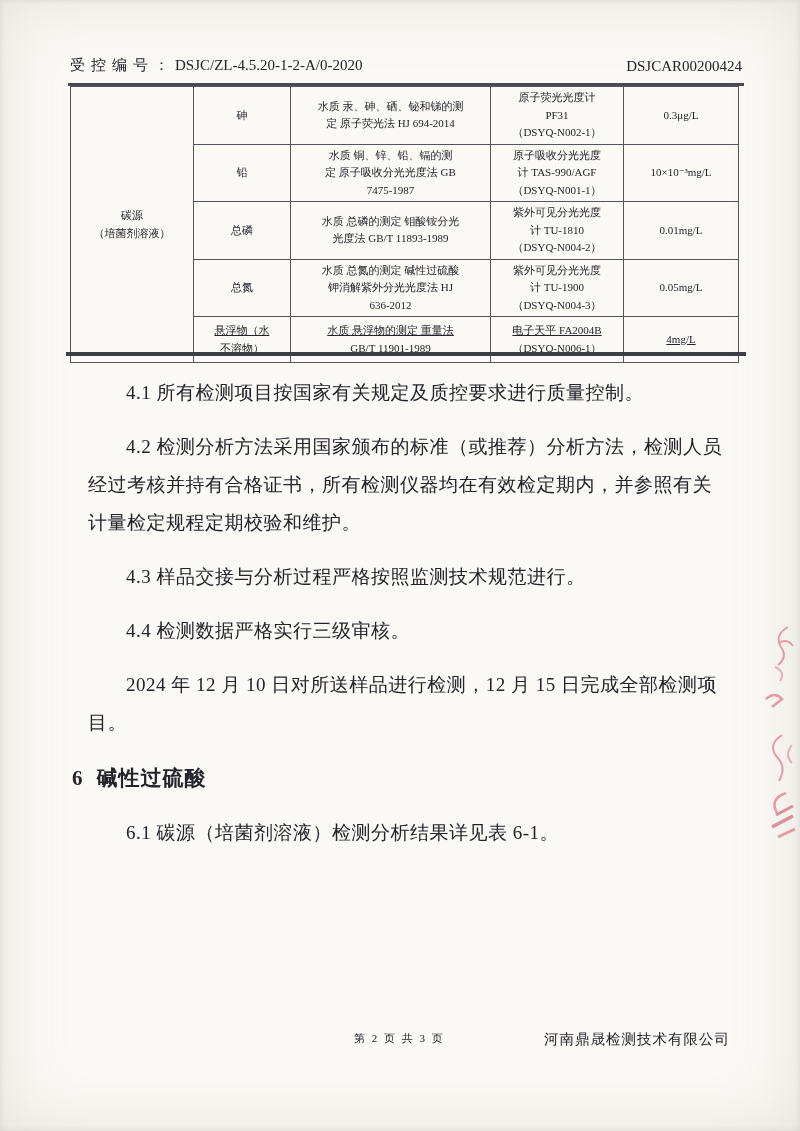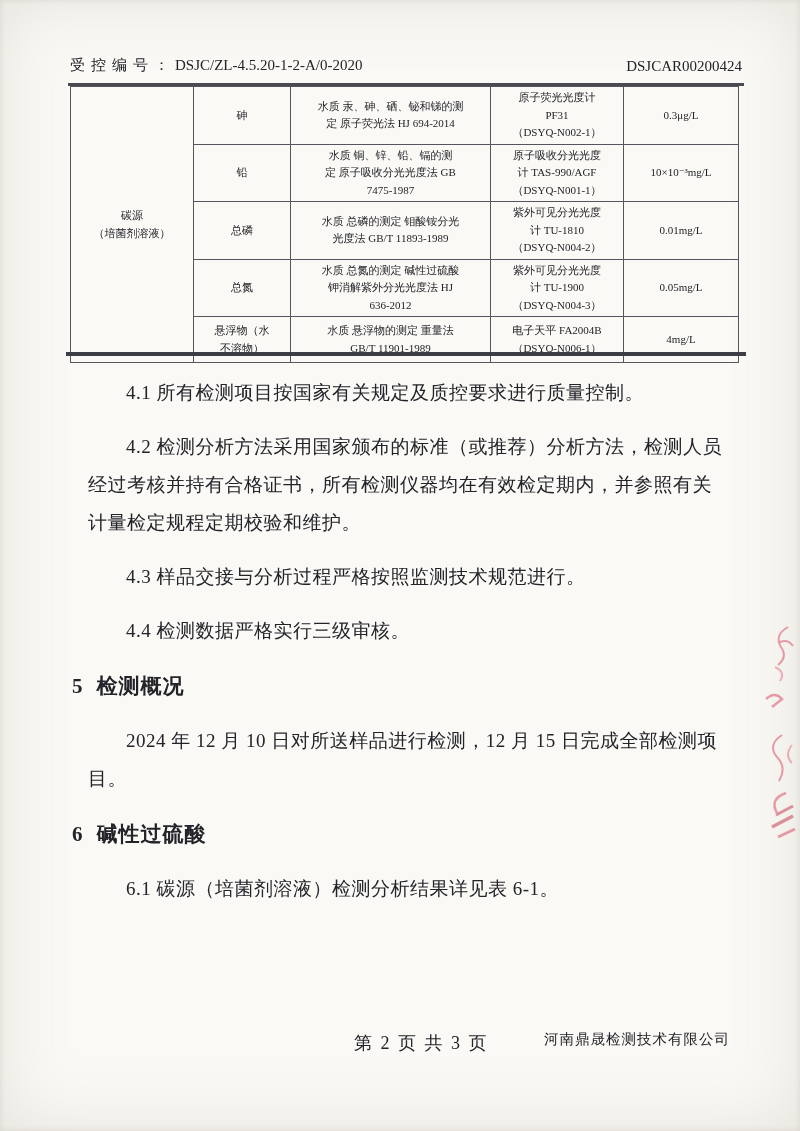--- a/index.html
+++ b/index.html
@@ -29,21 +29,21 @@
     position:absolute; top:86px; left:70px;
     border-collapse:collapse; table-layout:fixed;
   }
   table.methods td {
     border:1px solid #55555e;
     text-align:center; vertical-align:middle;
     font-size:11px; line-height:17.5px;
     padding:2px 4px;
     white-space:pre-line;
   }
-  tr.h56 { height:56px; } tr.h55 { height:55px; } tr.h46 { height:46px; }
+  tr.h56 { height:56px; } tr.h55 { height:55px; } tr.h46 { height:46px;text-decoration:underline; }
   td.cat { line-height:22px; }
   .table-bottom-rule {
     position:absolute; top:352px; left:66px; width:680px; height:4px;
     background:#3d3d46;
   }
   
   .doc-body {
     position:absolute; top:358px; left:72px; width:670px;
   }
   .sec-heading {
@@ -51,21 +51,21 @@
     letter-spacing:1px; white-space:nowrap;
   }
   .sec-heading .sec-num { margin-right:14px; letter-spacing:0; }
   .para {
     margin:16px; font-size:19px; line-height:38px;
     text-indent:2em; letter-spacing:0.5px;
   }
   
   .footer-page {
     position:absolute; top:1031px; left:354px;
-    font-size:18px; letter-spacing:2px;
+    font-size:11px; letter-spacing:2px;
   }
   .footer-company {
     position:absolute; top:1030px; right:70px;
     font-size:14.5px; letter-spacing:1px;
   }
   
   .seal-fragments { position:absolute; top:615px; right:0; width:52px; height:230px; opacity:.55; }
 </style>
 </head>
 <body>
@@ -139,23 +139,20 @@
 </tbody>
   </table>
 <div class="table-bottom-rule"></div>
 
 <div class="doc-body">
   <p class="para">4.1 所有检测项目按国家有关规定及质控要求进行质量控制。</p>
   <p class="para">4.2 检测分析方法采用国家颁布的标准（或推荐）分析方法，检测人员经过考核并持有合格证书，所有检测仪器均在有效检定期内，并参照有关计量检定规程定期校验和维护。</p>
   <p class="para">4.3 样品交接与分析过程严格按照监测技术规范进行。</p>
   <p class="para">4.4 检测数据严格实行三级审核。</p>
 
-  <div class="sec-heading">
-    <span class="sec-num">5</span><span>检测概况</span>
-  </div>
   <p class="para">2024 年 12 月 10 日对所送样品进行检测，12 月 15 日完成全部检测项目。</p>
 
   <div class="sec-heading">
     <span class="sec-num">6</span><span>碱性过硫酸</span>
   </div>
   <p class="para">6.1 碳源（培菌剂溶液）检测分析结果详见表 6-1。</p>
 </div>
 
 <div class="footer-page">第 2 页 共 3 页</div>
 <div class="footer-company">河南鼎晟检测技术有限公司</div>

